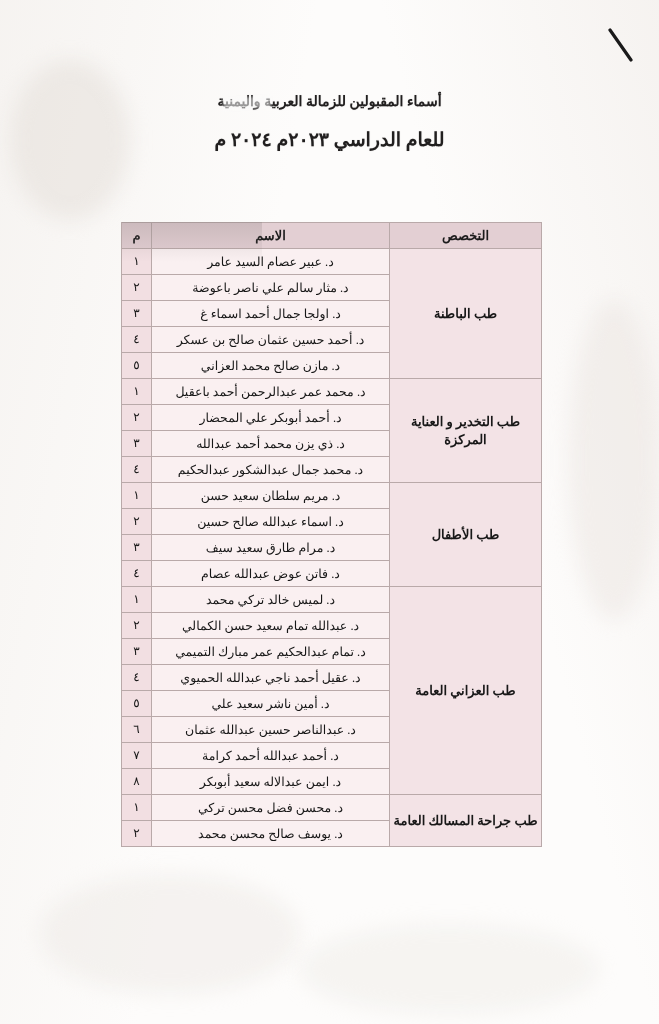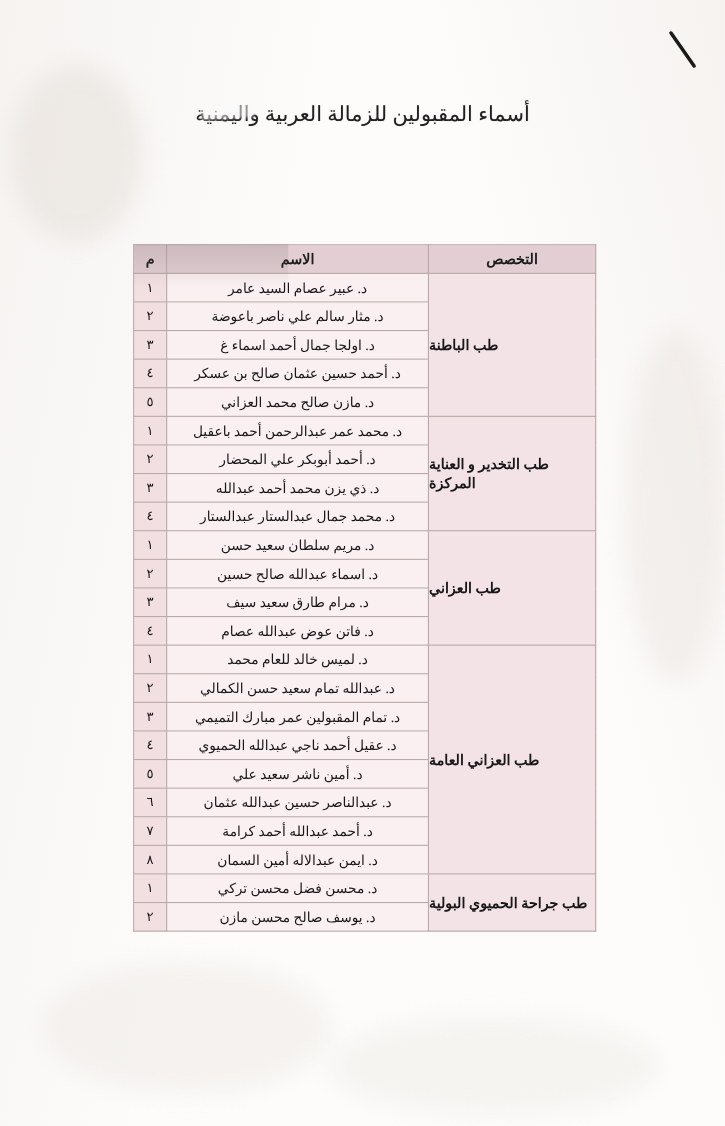--- a/index.html
+++ b/index.html
@@ -45,22 +45,22 @@
   }
 
   .title-block {
     position: absolute;
     top: 92px;
     left: 0;
     right: 0;
     text-align: center;
   }
   .title-line1 {
-    font-size: 19px;
-    font-weight: normal;
+    font-size: 14px;
+    font-weight: bold;
     letter-spacing: 0.5px;
     color: #211f1f;
     text-shadow: 0 0 1px rgba(0,0,0,0.25);
     margin-bottom: 18px;
     position: relative;
     display: inline-block;
   }
   .title-line1::after {
     content: "";
     position: absolute;
@@ -104,21 +104,21 @@
     color: #1c1c1c;
     text-align: center;
     height: 28px;
   }
   .col-spec { width: 152px; }
   .col-name { width: 238px; }
   .col-num  { width: 30px; }
 
   td.spec {
     background: #f3e3e6;
-    text-align: left;
+    text-align: center;
     font-size: 13px;
     font-weight: bold;
     line-height: 1.35;
     color: #181818;
     padding: 0 4px;
   }
   td.name {
     background: #faf0f1;
     text-align: center;
     font-size: 12.5px;
@@ -152,20 +152,21 @@
   <div class="blotch b2"></div>
   <div class="blotch b3"></div>
   <div class="blotch b4"></div>
 
   <svg class="pen-mark" viewBox="0 0 28 34">
     <path d="M3 2 L24 32" stroke="#1a1a1a" stroke-width="3.2" stroke-linecap="round" fill="none"></path>
   </svg>
 
   <div class="title-block">
     <div class="title-line1">أسماء المقبولين للزمالة العربية واليمنية</div>
+    <div class="title-line2">للعام الدراسي ٢٠٢٣م   ٢٠٢٤ م</div>
   </div>
 
   <div class="table-wrap">
     <table class="roster">
       <colgroup>
         <col class="col-spec">
         <col class="col-name">
         <col class="col-num">
       </colgroup>
       <thead>
@@ -204,79 +205,79 @@
           </tr>
           <tr>
             <td class="name">د. أحمد أبوبكر علي المحضار</td>
             <td class="num">٢</td>
           </tr>
           <tr>
             <td class="name">د. ذي يزن محمد أحمد عبدالله</td>
             <td class="num">٣</td>
           </tr>
           <tr>
-            <td class="name">د. محمد جمال عبدالستار عبدالستار</td>
-            <td class="num">٤</td>
-          </tr>
-          <tr>
-            <td class="spec" rowspan="4">طب العزاني</td>
+            <td class="name">د. محمد جمال عبدالشكور عبدالحكيم</td>
+            <td class="num">٤</td>
+          </tr>
+          <tr>
+            <td class="spec" rowspan="4">طب الأطفال</td>
             <td class="name">د. مريم سلطان سعيد حسن</td>
             <td class="num">١</td>
           </tr>
           <tr>
             <td class="name">د. اسماء عبدالله صالح حسين</td>
             <td class="num">٢</td>
           </tr>
           <tr>
             <td class="name">د. مرام طارق سعيد سيف</td>
             <td class="num">٣</td>
           </tr>
           <tr>
             <td class="name">د. فاتن عوض عبدالله عصام</td>
             <td class="num">٤</td>
           </tr>
           <tr>
             <td class="spec" rowspan="8">طب العزاني العامة</td>
-            <td class="name">د. لميس خالد للعام محمد</td>
+            <td class="name">د. لميس خالد تركي محمد</td>
             <td class="num">١</td>
           </tr>
           <tr>
             <td class="name">د. عبدالله تمام سعيد حسن الكمالي</td>
             <td class="num">٢</td>
           </tr>
           <tr>
-            <td class="name">د. تمام المقبولين عمر مبارك التميمي</td>
+            <td class="name">د. تمام عبدالحكيم عمر مبارك التميمي</td>
             <td class="num">٣</td>
           </tr>
           <tr>
             <td class="name">د. عقيل أحمد ناجي عبدالله الحميوي</td>
             <td class="num">٤</td>
           </tr>
           <tr>
             <td class="name">د. أمين ناشر سعيد علي</td>
             <td class="num">٥</td>
           </tr>
           <tr>
             <td class="name">د. عبدالناصر حسين عبدالله عثمان</td>
             <td class="num">٦</td>
           </tr>
           <tr>
             <td class="name">د. أحمد عبدالله أحمد كرامة</td>
             <td class="num">٧</td>
           </tr>
           <tr>
-            <td class="name">د. ايمن عبدالاله أمين السمان</td>
+            <td class="name">د. ايمن عبدالاله سعيد أبوبكر</td>
             <td class="num">٨</td>
           </tr>
           <tr>
-            <td class="spec" rowspan="2">طب جراحة الحميوي البولية</td>
+            <td class="spec" rowspan="2">طب جراحة المسالك العامة</td>
             <td class="name">د. محسن فضل محسن تركي</td>
             <td class="num">١</td>
           </tr>
           <tr>
-            <td class="name">د. يوسف صالح محسن مازن</td>
+            <td class="name">د. يوسف صالح محسن محمد</td>
             <td class="num">٢</td>
           </tr>
         </tbody>
     </table>
   </div>
   <div class="wash"></div>
 </div>
 
 </body></html>

